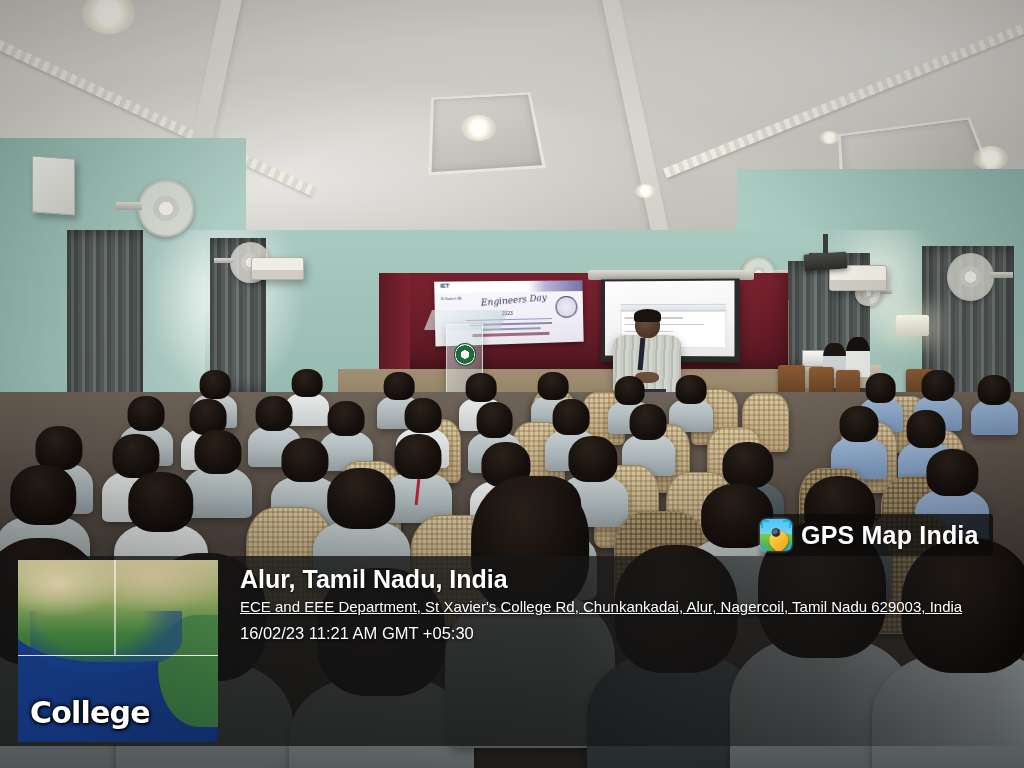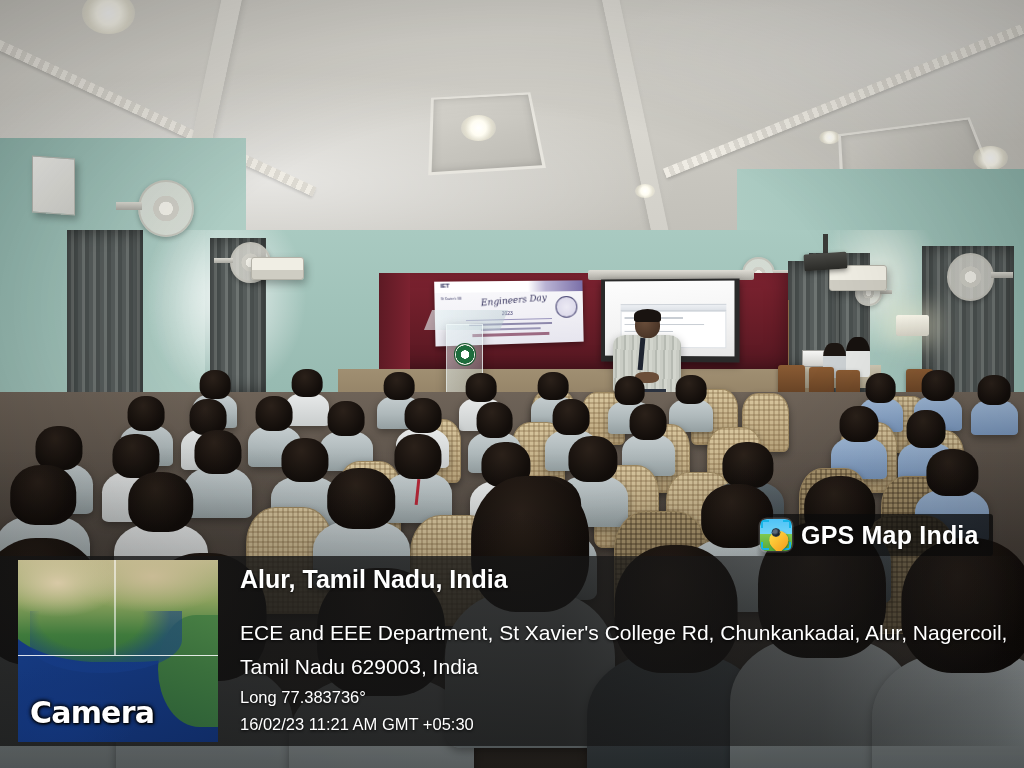--- a/index.html
+++ b/index.html
@@ -371,23 +371,23 @@
   .map-thumb .glogo{
     position:absolute; left:12px; bottom:12px;
     font-family:"DejaVu Sans", sans-serif; font-size:30px; font-weight:bold; color:#fff;
     letter-spacing:-.8px;
     text-shadow:0 0 4px #000,0 0 4px #000,1px 1px 2px #000;
   }
   .gps-text{
     position:absolute; left:240px; top:8px; width:770px;
     color:#fff; text-shadow:0 1px 3px rgba(0,0,0,.85);
   }
-  .gps-text .line-place{ font-size:25px; font-weight:bold; line-height:1.25; margin-bottom:21px; }
+  .gps-text .line-place{ font-size:25px; font-weight:bold; line-height:1.25; margin-bottom:0; }
   .gps-text .line{ font-size:16.5px; line-height:1.62; }
-  .gps-text .addr{ font-size:21px; line-height:1.62; }
+  .gps-text .addr{ font-size:15px; line-height:1.62;text-decoration:underline; }
 </style>
 </head>
 <body>
 
 <div id="stage">
 
   <div class="photo">
 
     <div class="ceiling">
       <div class="ceil-shade"></div>
@@ -714,24 +714,23 @@
 
   <div class="gps-panel">
 
     <div class="map-thumb">
       <div class="sea"></div>
       <div class="land"></div>
       <div class="land2"></div>
       <div class="coast"></div>
       <div class="vline"></div>
       <div class="hline"></div>
-      <div class="glogo">Camera</div>
+      <div class="glogo">College</div>
     </div>
 
     <div class="gps-text">
       <div class="line-place">Alur, Tamil Nadu, India</div>
       <div class="addr">ECE and EEE Department, St Xavier's College Rd, Chunkankadai, Alur, Nagercoil, Tamil Nadu 629003, India</div>
-      <div class="line">Long 77.383736°</div>
       <div class="line">16/02/23 11:21 AM GMT +05:30</div>
     </div>
   </div>
 
 </div>
 
 </body></html>

